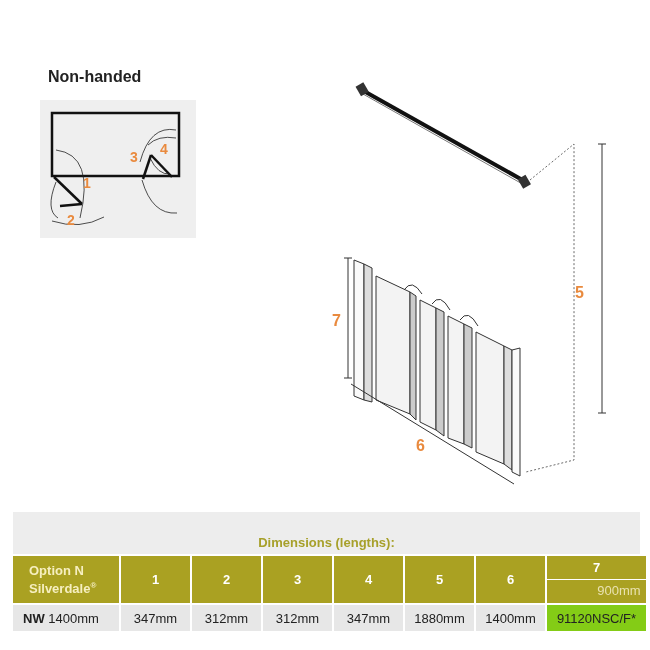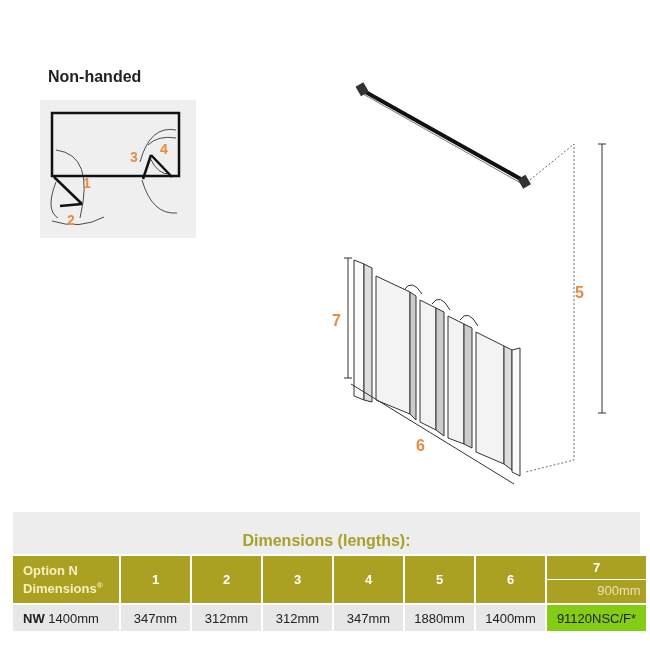--- a/index.html
+++ b/index.html
@@ -13,28 +13,28 @@
     .plan-box {
       position: absolute; left: 40px; top: 100px; width: 156px; height: 138px; background: #efefef;
     }
     .plan-box svg { position: absolute; left: 0; top: 0; }
     .iso-svg { position: absolute; left: 330px; top: 70px; }
     .table-wrap {
       position: absolute; left: 13px; top: 512px; width: 627px;
     }
     .dim-header {
       background: #ededed; height: 42px; display: flex; align-items: flex-end; justify-content: center;
-      padding-bottom: 4px; color: #a7a02a; font-weight: bold; font-size: 16px;
+      padding-bottom: 4px; color: #a7a02a; font-weight: bold; font-size: 13px;
     }
     table { border-collapse: separate; border-spacing: 2px 0; width: 629px; margin-left: -2px; table-layout: fixed; }
     th {
       background: #aaa122; color: #fff; font-weight: bold; font-size: 13px; height: 48px;
       text-align: center; vertical-align: middle; border-top: 2px solid #fff;
     }
-    th.opt { text-align: left; padding-left: 10px; line-height: 15px; font-weight: bold; color: #f6efc0; }
+    th.opt { text-align: left; padding-left: 16px; line-height: 15px; font-weight: bold; color: #f6efc0; }
     th.opt sup { font-size: 8px; }
     th.c7 { padding: 0; }
     .c7-top { height: 24px; line-height: 24px; border-bottom: 1px solid #fff; }
     .c7-bot { height: 23px; line-height: 22px; font-weight: normal; color: #e9e2b0; padding-left: 45px; }
     td {
       background: #e7e7e7; font-size: 13px; color: #222; height: 28px; text-align: center;
       vertical-align: middle; border-top: 2px solid #fff;
     }
     td.opt { text-align: left; padding-left: 10px; }
     td.opt b { font-weight: bold; }
@@ -121,21 +121,21 @@
         <col style="width:69px">
       <col style="width:69px">
         <col style="width:69px">
         <col style="width:69px">
         <col style="width:99px">
     </colgroup>
     <tbody>
         <tr>
       <th class="opt">
         <span>Option N</span><br>
-        <span>Dimensions</span><sup>®</sup>
+        <span>Silverdale</span><sup>®</sup>
       </th>
       <th>1</th>
       <th>2</th>
       <th>3</th>
       <th>4</th>
       <th>5</th>
       <th>6</th>
       <th class="c7">
         <div class="c7-top">7</div>
         <div class="c7-bot">900mm</div>

